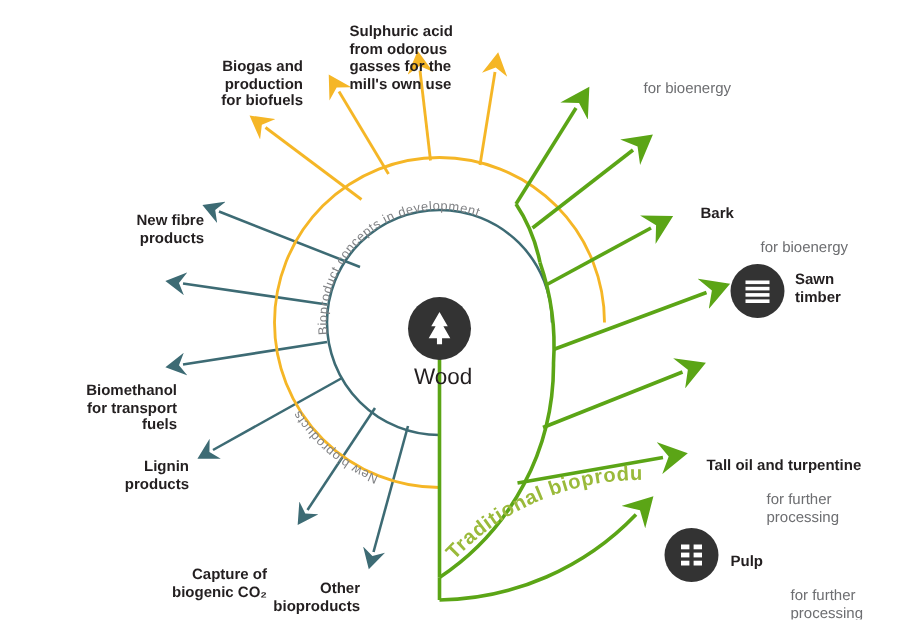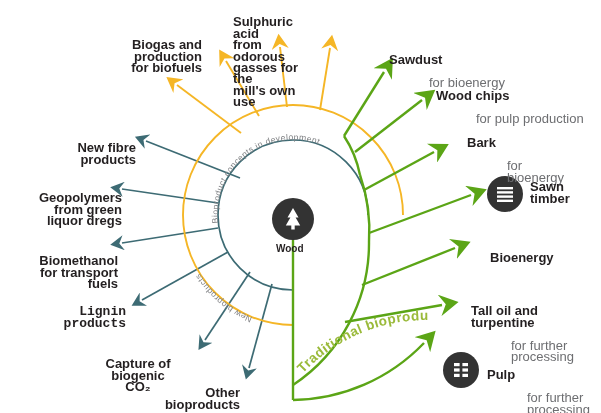--- a/index.html
+++ b/index.html
@@ -5,26 +5,26 @@
   html,body{margin:0;padding:0;}
   body{
     width:601px;height:413px;
     background:#ffffff;
     font-family:"Liberation Sans", sans-serif;
     overflow:hidden;
     position:relative;
   }
   #stage{position:relative;width:601px;height:413px;overflow:hidden;}
   svg.layer{position:absolute;left:0;top:0;width:601px;height:413px;}
-  .lbl{position:absolute;color:#58585b;font-size:13px;line-height:11.4px;white-space:pre-line;}
+  .lbl{position:absolute;color:#58585b;font-size:10px;line-height:11.4px;white-space:pre-line;}
   .lbl.r{text-align:right;}
   .lbl .hd{font-weight:bold;color:#231f20;display:block;}
   .lbl .sb{color:#6d6e71;display:block;margin-left:40px;}
   .nodecircle{position:absolute;border-radius:50%;background:#333333;}
-  .nodelabel{position:absolute;font-size:10px;font-weight:bold;color:#231f20;}
+  .nodelabel{position:absolute;font-size:15px;font-weight:normal;color:#231f20;}
 </style>
 </head>
 <body>
 
 <div id="stage">
 
   <svg class="layer" viewBox="0 0 601 413">
     <defs>
       <path id="pArcTeal" d="M 293,290 A 75,75 0 1 1 368,215"></path>
       <path id="pArcYel" d="M 293,325 A 110,110 0 1 1 403,215"></path>
@@ -122,77 +122,66 @@
 production
 for biofuels</span>
   </div>
 
 
   <div class="lbl r" style="left:56px;top:131px;width:80px;">
     <span class="hd">New fibre
 products</span>
   </div>
 
-  <div class="lbl r" style="left:30px;top:181px;width:92px;">
-    <span class="hd">Geopolymers
-from green
-liquor dregs</span>
-  </div>
 
   <div class="lbl r" style="left:26px;top:244px;width:92px;">
     <span class="hd">Biomethanol
 for transport
 fuels</span>
   </div>
 
-  <div class="lbl r" style="left:48px;top:295px;width:78px;font-family:Liberation Mono, monospace;">
+  <div class="lbl r" style="left:48px;top:295px;width:78px;">
     <span class="hd">Lignin
 products</span>
   </div>
 
-  <div class="lbl r" style="left:98px;top:347px;width:80px;text-align:center;">
+  <div class="lbl r" style="left:98px;top:367px;width:80px;">
     <span class="hd">Capture of
 biogenic CO₂</span>
   </div>
 
   <div class="lbl r" style="left:164px;top:376px;width:76px;">
     <span class="hd">Other
 bioproducts</span>
   </div>
 
   <div class="lbl" style="left:233px;top:5px;width:84px;">
     <span class="hd">Sulphuric acid
 from odorous
 gasses for the
 mill's own use</span>
   </div>
 
 
   <div class="lbl" style="left:389px;top:43px;width:120px;">
-    <span class="hd">Sawdust</span>
     <span class="sb">for bioenergy</span>
   </div>
 
-  <div class="lbl" style="left:436px;top:79px;width:150px;">
-    <span class="hd">Wood chips</span>
-    <span class="sb">for pulp production</span>
-  </div>
 
   <div class="lbl" style="left:467px;top:126px;width:110px;">
     <span class="hd">Bark</span>
     <span class="sb">for bioenergy</span>
   </div>
 
   <div class="lbl" style="left:530px;top:170px;width:68px;">
     <span class="hd">Sawn
 timber</span>
   </div>
 
   <div class="lbl" style="left:490px;top:241px;width:110px;">
-    <span class="hd">Bioenergy</span>
   </div>
 
   <div class="lbl" style="left:471px;top:294px;width:132px;">
     <span class="hd">Tall oil and turpentine</span>
     <span class="sb">for further processing</span>
   </div>
 
   <div class="lbl" style="left:487px;top:358px;width:120px;">
     <span class="hd">Pulp</span>
     <span class="sb">for further processing</span>

